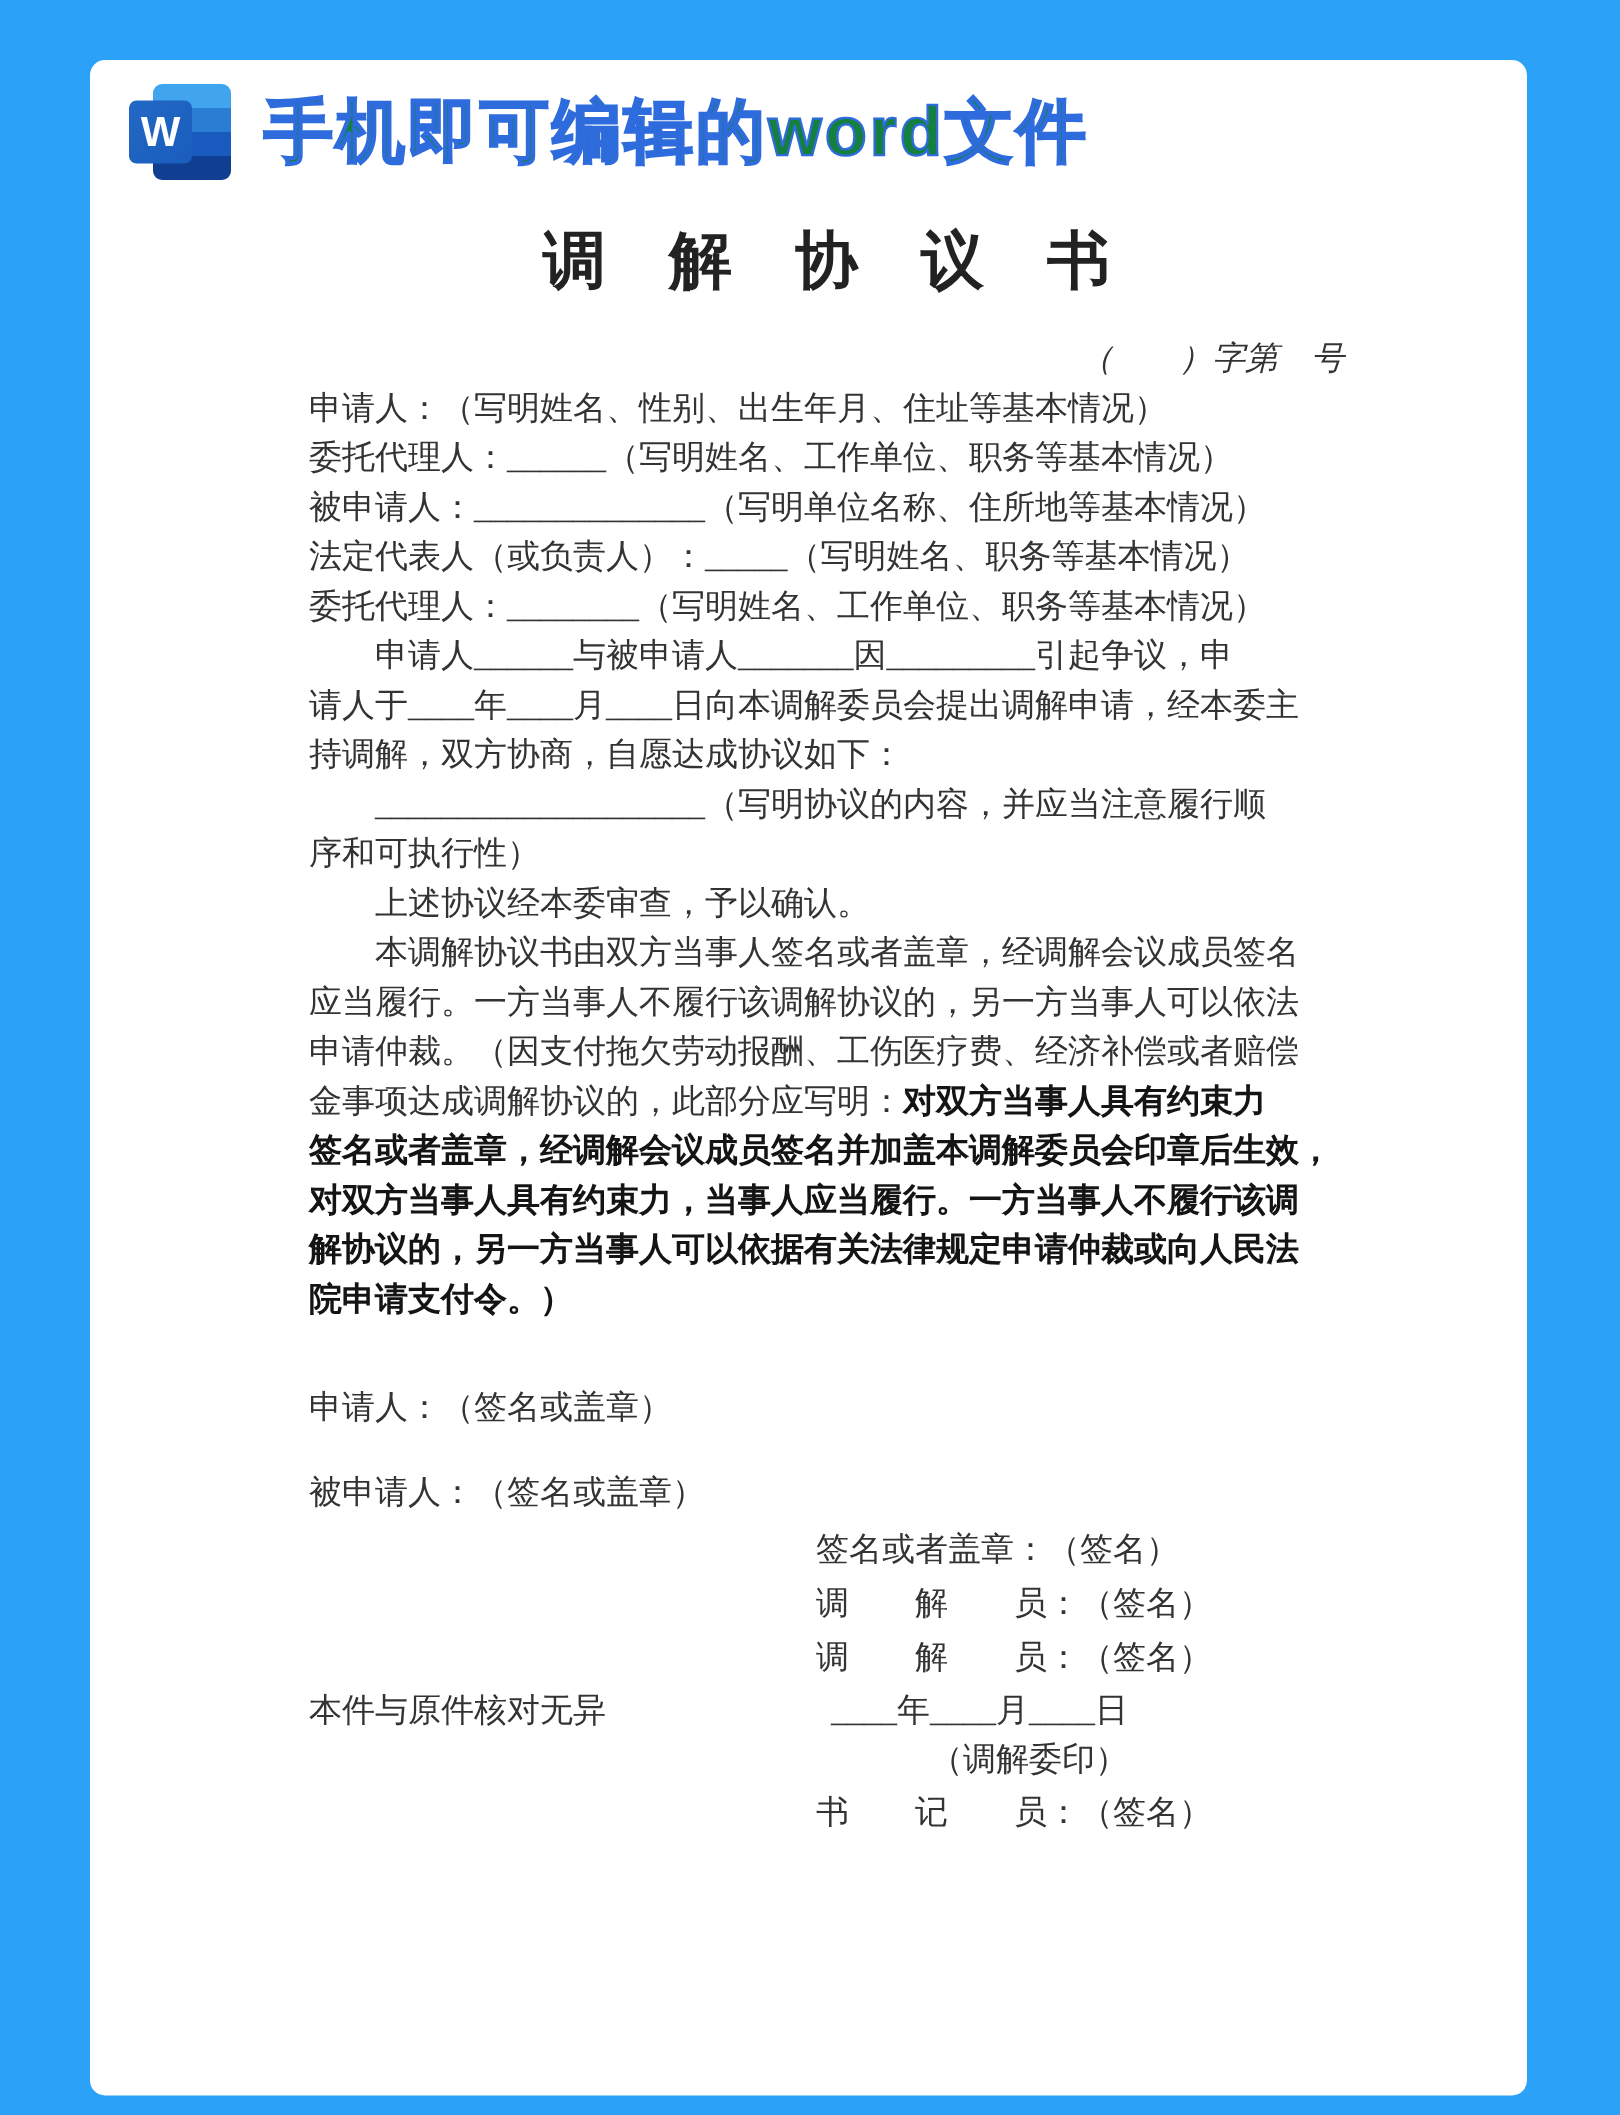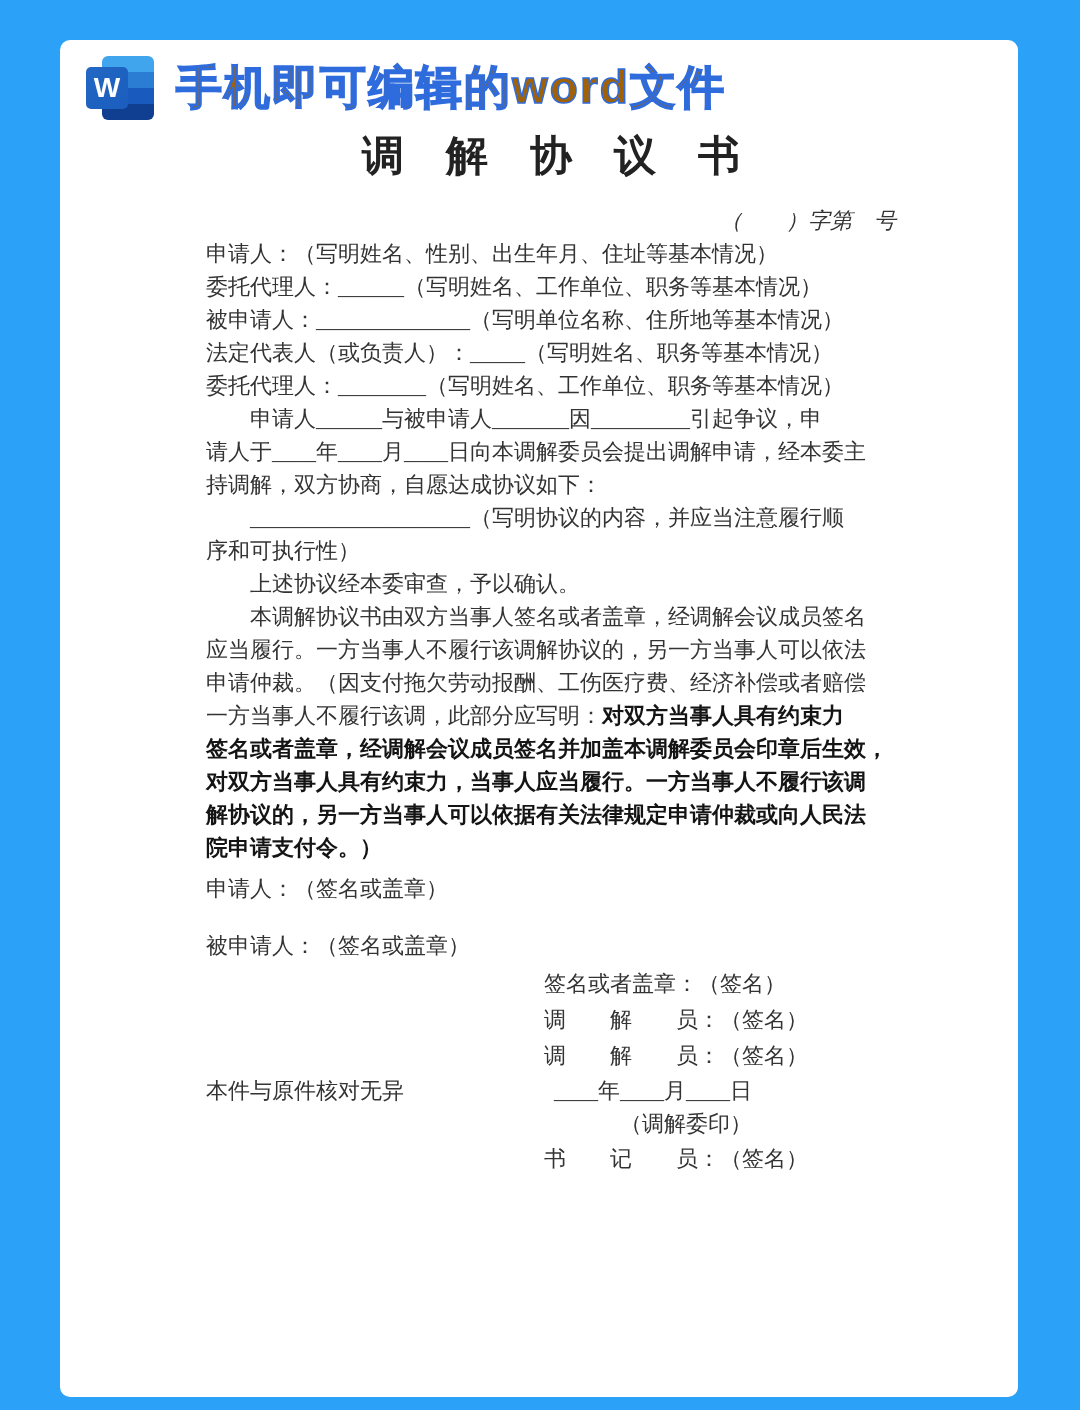--- a/index.html
+++ b/index.html
@@ -21,31 +21,31 @@
       #41A5EE 0 25%, #2B7CD3 25% 50%, #185ABD 50% 75%, #103F91 75% 100%);
   }
   .wi-front {
     position:absolute; left:0; top:11px; width:42px; height:42px; border-radius:5px;
     background:linear-gradient(135deg,#2368C4,#1A5DBE);
     display:flex; align-items:center; justify-content:center;
     color:#fff; font:bold 28px "Liberation Sans","DejaVu Sans",sans-serif;
   }
   .banner-title {
     font-family:"Liberation Sans","DejaVu Sans",sans-serif;
-    font-weight:bold; font-size:46px; letter-spacing:2px; color:#a16207;
+    font-weight:bold; font-size:46px; letter-spacing:2px; color:#15803d;
     -webkit-text-stroke:1.5px #2E6BDC;
   }
   
   .doc { margin-left:146px; width:690px; color:#333; }
   .committee {
     margin-top:30px; font-size:27px; font-weight:bold; color:#2b2b2b;
     text-align:center; white-space:pre;
   }
   .doc-title {
-    margin-top:8px; font-size:42px; font-weight:bold; color:#222;
+    margin-top:26px; font-size:42px; font-weight:bold; color:#222;
     text-align:center; white-space:pre;
   }
   .doc-body { margin-top:20px; font-size:22px; line-height:33px; }
   .line { white-space:pre; min-height:33px; }
   .line.right { text-align:right;font-style:italic; }
   .line b { color:#141414; }
 </style>
 </head>
 <body>
 
@@ -72,26 +72,26 @@
         <div class="line"><span>委托代理人：________（写明姓名、工作单位、职务等基本情况）</span></div>
         <div class="line"><span>　　申请人______与被申请人_______因_________引起争议，申</span></div>
         <div class="line"><span>请人于____年____月____日向本调解委员会提出调解申请，经本委主</span></div>
         <div class="line"><span>持调解，双方协商，自愿达成协议如下：</span></div>
         <div class="line"><span>　　____________________（写明协议的内容，并应当注意履行顺</span></div>
         <div class="line"><span>序和可执行性）</span></div>
         <div class="line"><span>　　上述协议经本委审查，予以确认。</span></div>
         <div class="line"><span>　　本调解协议书由双方当事人签名或者盖章，经调解会议成员签名</span></div>
         <div class="line"><span>应当履行。一方当事人不履行该调解协议的，另一方当事人可以依法</span></div>
         <div class="line"><span>申请仲裁。（因支付拖欠劳动报酬、工伤医疗费、经济补偿或者赔偿</span></div>
-        <div class="line"><span>一方当事人不履行该调，此部分应写明：</span><b>对双方当事人具有约束力</b></div>
+        <div class="line"><span>金事项达成调解协议的，此部分应写明：</span><b>对双方当事人具有约束力</b></div>
         <div class="line"><b>签名或者盖章，经调解会议成员签名并加盖本调解委员会印章后生效，</b></div>
         <div class="line"><b>对双方当事人具有约束力，当事人应当履行。一方当事人不履行该调</b></div>
         <div class="line"><b>解协议的，另一方当事人可以依据有关法律规定申请仲裁或向人民法</b></div>
         <div class="line"><b>院申请支付令。）</b></div>
-        <div class="line" style="margin-top: 8px;"><span>申请人：（签名或盖章）</span></div>
+        <div class="line" style="margin-top: 39px;"><span>申请人：（签名或盖章）</span></div>
         <div class="line" style="margin-top: 24px;"><span>被申请人：（签名或盖章）</span></div>
         <div class="line" style="margin-top: 5px; padding-left: 338px;"><span>签名或者盖章：（签名）</span></div>
         <div class="line" style="margin-top: 3px; padding-left: 338px;"><span>调　　解　　员：（签名）</span></div>
         <div class="line" style="margin-top: 3px; padding-left: 338px;"><span>调　　解　　员：（签名）</span></div>
         <div class="line" style="margin-top: 2px; font-family: Liberation Serif, serif;"><span>本件与原件核对无异</span><span style="margin-left: 150px;">____年____月____日</span></div>
         <div class="line" style="padding-left: 414px;"><span>（调解委印）</span></div>
         <div class="line" style="margin-top: 2px; padding-left: 338px;"><span>书　　记　　员：（签名）</span></div>
       </div>
   </div>
 

